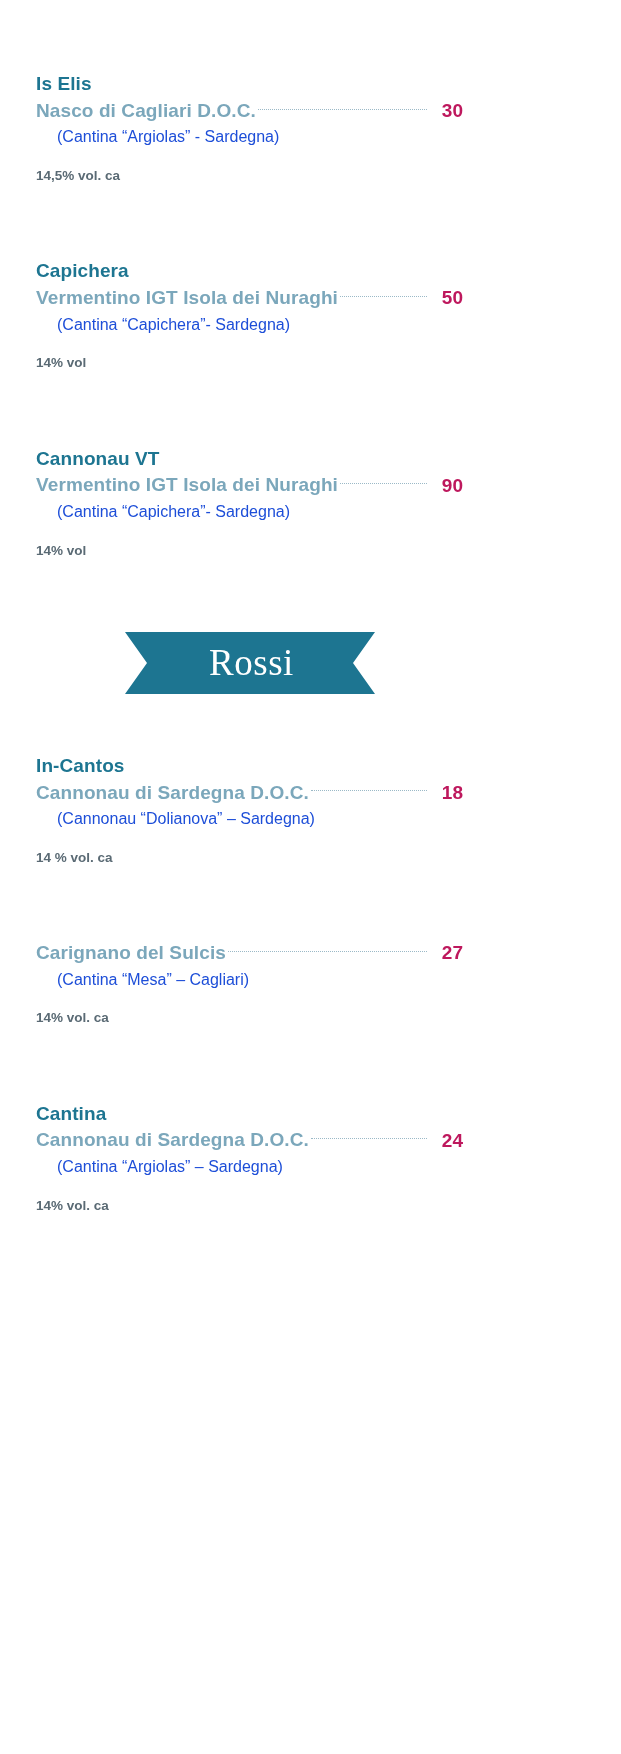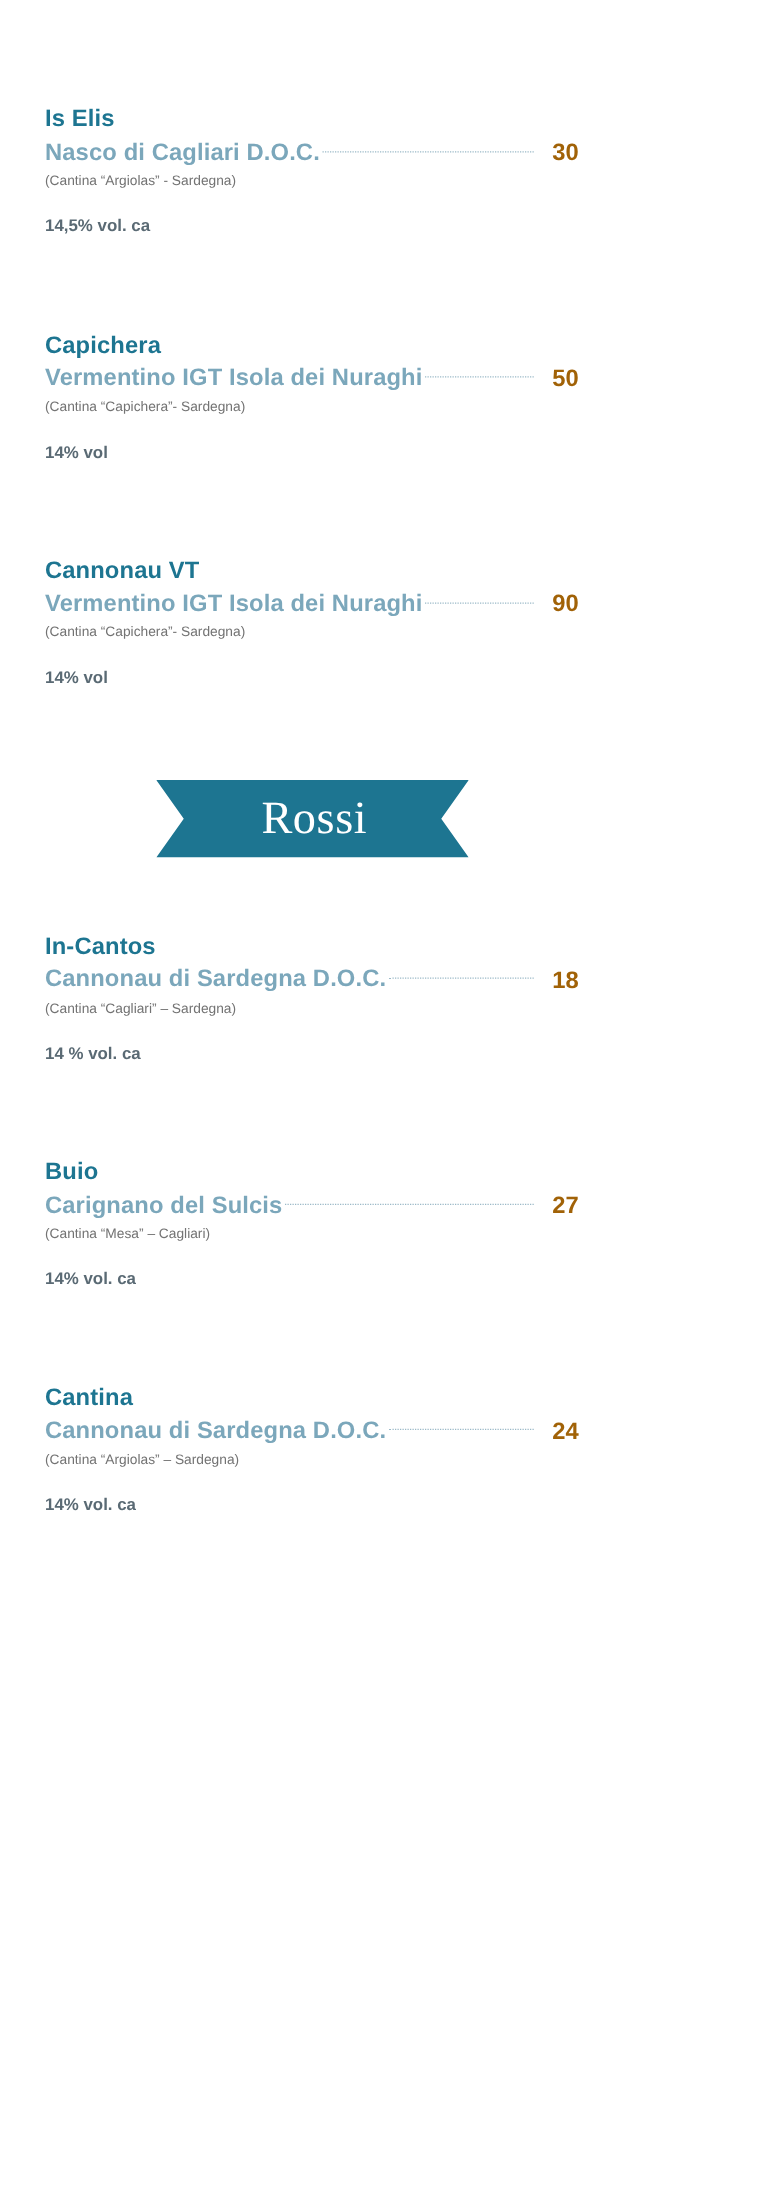--- a/index.html
+++ b/index.html
@@ -12,21 +12,21 @@
     background: #ffffff;
     font-family: "Liberation Sans", sans-serif;
     -webkit-font-smoothing: antialiased;
     overflow: hidden;
   }
   .page {
     position: relative;
     width: 499px;
     height: 1754px;
     box-sizing: border-box;
-    padding: 16px 36px;
+    padding: 4px 36px;
   }
 
   
   .entry {
     position: relative;
     margin-bottom: 0;
   }
   .entry-name {
     font-size: 19px;
     font-weight: bold;
@@ -51,30 +51,31 @@
   .dots {
     flex: 1 1 auto;
     border-bottom: 1.5px dotted #9bb9c7;
     margin: 0 6px 5px 2px;
     min-width: 18px;
     height: 1px;
   }
   .entry-price {
     font-size: 19px;
     font-weight: bold;
-    color: #a16207;
+    color: #be185d;
     white-space: nowrap;
     text-align: right;
     min-width: 30px;
   }
   .entry-cellar {
-    font-size: 11px;
-    color: #737373;
+    font-size: 16px;
+    color: #1d4ed8;
     margin-top: 3px;
     line-height: 1.35;
+    margin-left: 21px;
   }
   .entry-alcohol {
     font-size: 13.5px;
     font-weight: bold;
     color: #5a6a74;
     margin-top: 19px;
     line-height: 1.35;
   }
 
   .gap-lg { height: 74px; }
@@ -179,28 +180,27 @@
 
   <div style="height:56px"></div>
 
   <div class="entry">
     <div class="entry-name">In-Cantos</div>
     <div class="entry-row">
       <span class="entry-desc">Cannonau di Sardegna D.O.C.</span>
       <span class="dots"></span>
       <span class="entry-price">18</span>
     </div>
-    <div class="entry-cellar">(Cantina “Cagliari” – Sardegna)</div>
+    <div class="entry-cellar">(Cannonau “Dolianova” – Sardegna)</div>
     <div class="entry-alcohol">14 % vol. ca</div>
   </div>
 
   <div class="gap-lg"></div>
 
   <div class="entry">
-    <div class="entry-name">Buio</div>
     <div class="entry-row">
       <span class="entry-desc">Carignano del Sulcis</span>
       <span class="dots"></span>
       <span class="entry-price">27</span>
     </div>
     <div class="entry-cellar">(Cantina “Mesa” – Cagliari)</div>
     <div class="entry-alcohol">14% vol. ca</div>
   </div>
 
   <div class="gap-lg"></div>

